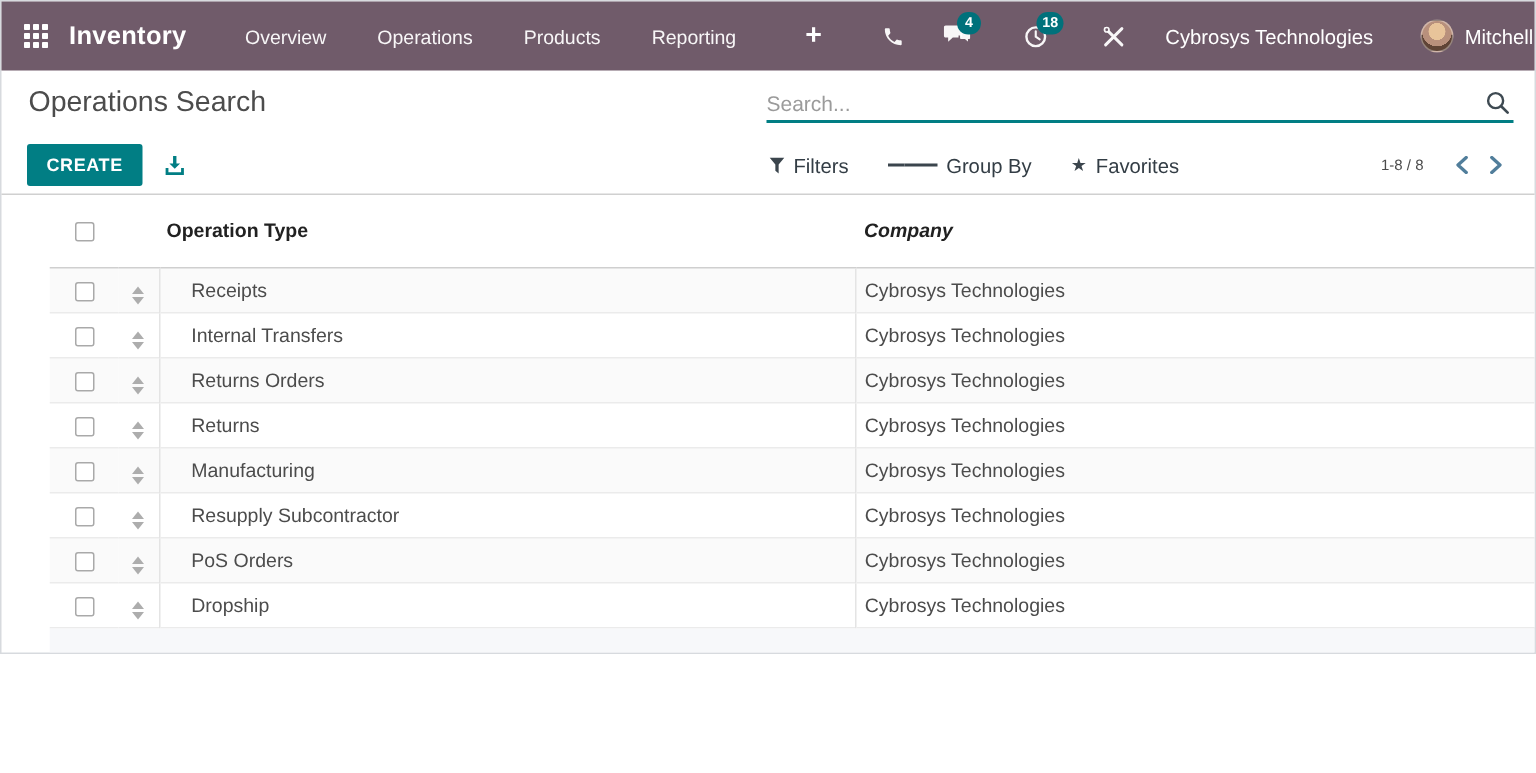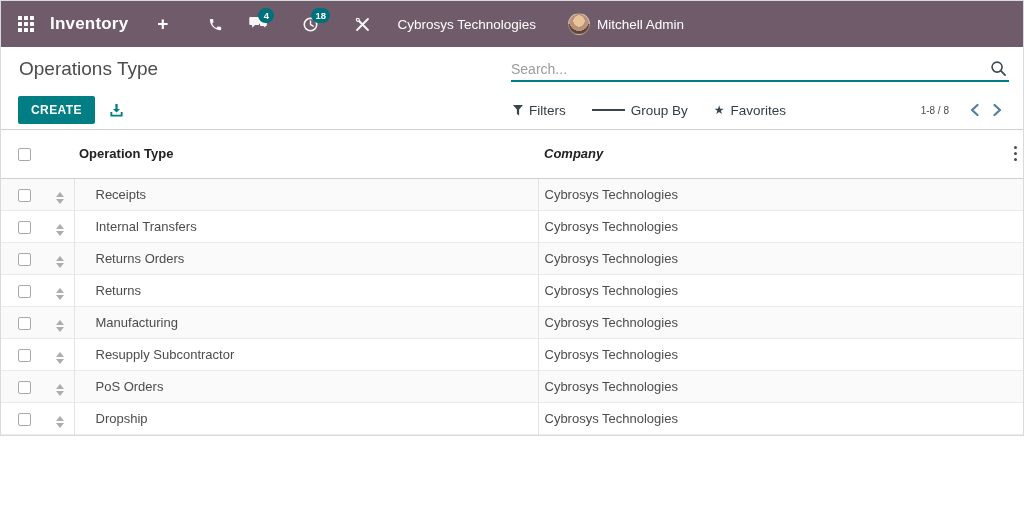--- a/index.html
+++ b/index.html
@@ -92,21 +92,21 @@
   .so-item { display: flex; align-items: center; font-size: 13.5px; color: #333d45; margin-right: 26px; cursor: pointer; white-space: nowrap; }
   .so-item .ic { margin-right: 6px; display: flex; align-items: center; }
   .bars i { display: block; width: 11px; height: 2px; background: #3b454d; margin: 2px 0; }
   .star-glyph { font-size: 12px; color: #3b454d; line-height: 12px; }
   .pager { margin-left: auto; display: flex; align-items: center; }
   .pager-value { font-size: 10px; color: #4c4c4c; cursor: pointer; }
   .pager-nav { display: flex; align-items: center; margin-left: 14px; }
   .pager-btn { padding: 4px 7px; cursor: pointer; display: flex; }
 
   
-  .list-wrap { flex: 1 1 auto; display: flex; flex-direction: row; overflow: hidden; }
+  .list-wrap { flex: 1 1 auto; display: flex; flex-direction: column; overflow: hidden; margin-left: 32px; }
   table.o-list { width: 100%; border-collapse: collapse; table-layout: fixed; }
   col.c-check { width: 46px; }
   col.c-handle { width: 27px; }
   col.c-name { width: 464px; }
   col.c-company { width: 467px; }
   col.c-opt { width: 20px; }
   thead th {
     height: 48px; vertical-align: middle; text-align: left;
     font-size: 13px; font-weight: bold; color: #212121;
     background: #fff; border-bottom: 1px solid #cfcfcf;
@@ -145,20 +145,26 @@
           <i></i>
           <i></i>
           <i></i>
           <i></i>
           <i></i>
           <i></i>
           <i></i>
       </span>
     </div>
     <div class="brand">Inventory</div>
+    <nav class="nav-menu">
+      <div class="nav-item">Overview</div>
+      <div class="nav-item">Operations</div>
+      <div class="nav-item">Products</div>
+      <div class="nav-item">Reporting</div>
+    </nav>
 
     <div class="systray">
       <div class="tray-btn">
         <span class="plus-glyph">+</span>
       </div>
       <div class="tray-btn" style="margin-left:14px;">
         <svg width="15" height="15" viewBox="0 0 24 24">
           <path fill="#ffffff" fill-opacity=".95" d="M6.6 10.8c1.5 2.9 3.8 5.2 6.7 6.7l2.2-2.2c.3-.3.7-.4 1-.2 1.1.4 2.3.6 3.5.6.6 0 1 .4 1 1V20c0 .6-.4 1-1 1C10.6 21 3 13.4 3 4c0-.6.4-1 1-1h3.3c.6 0 1 .4 1 1 0 1.2.2 2.4.6 3.5.1.3 0 .7-.2 1l-2.1 2.3z"></path>
         </svg>
       </div>
@@ -184,21 +190,21 @@
       </div>
       <div class="company-switch">Cybrosys Technologies</div>
       <div class="user-menu">
         <span class="avatar"></span>
         <span class="user-name">Mitchell Admin</span>
       </div>
     </div>
   </header>
 
   <div class="cp-row1">
-    <h1 class="view-title">Operations Type</h1>
+    <h1 class="view-title">Operations Search</h1>
     <div class="search-box">
       <input class="search-input" type="text" placeholder="Search..." style="">
       <span class="search-btn">
         <svg width="17" height="17" viewBox="0 0 18 18">
           <circle cx="7.5" cy="7.5" r="5.3" fill="none" stroke="#3e4a52" stroke-width="1.7"></circle>
           <path d="M11.6 11.6 16 16" stroke="#3e4a52" stroke-width="1.9" stroke-linecap="round"></path>
         </svg>
       </span>
     </div>
   </div>

